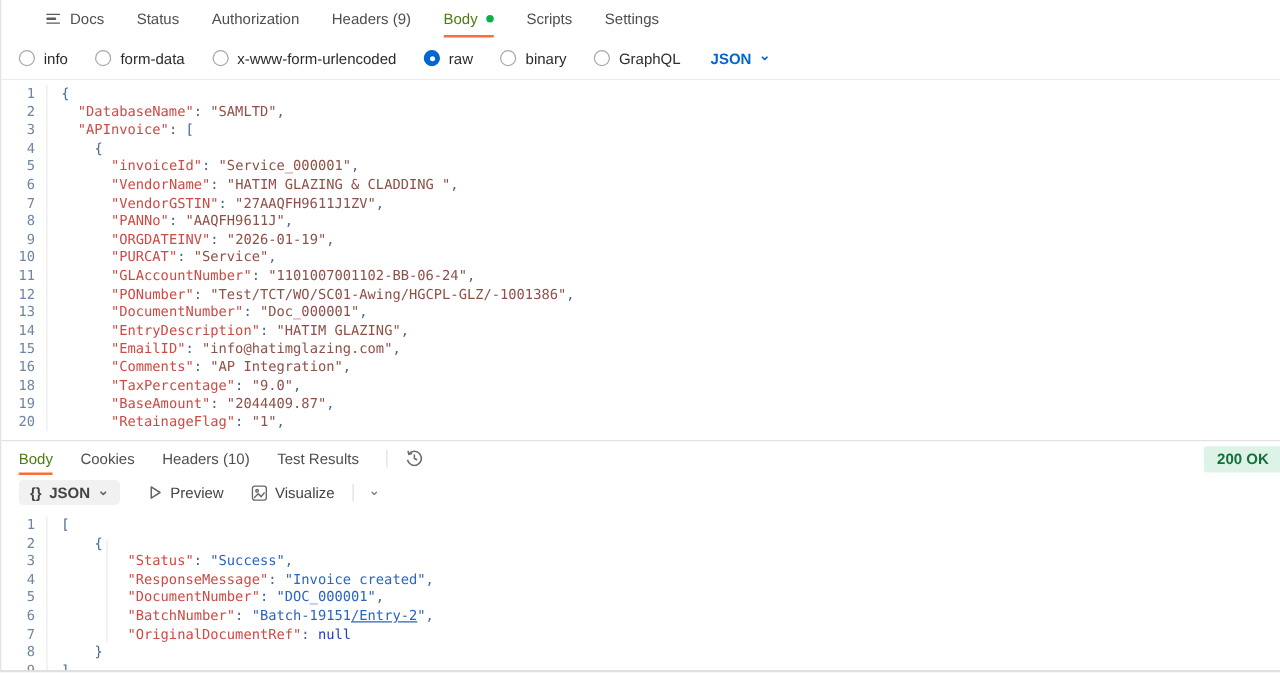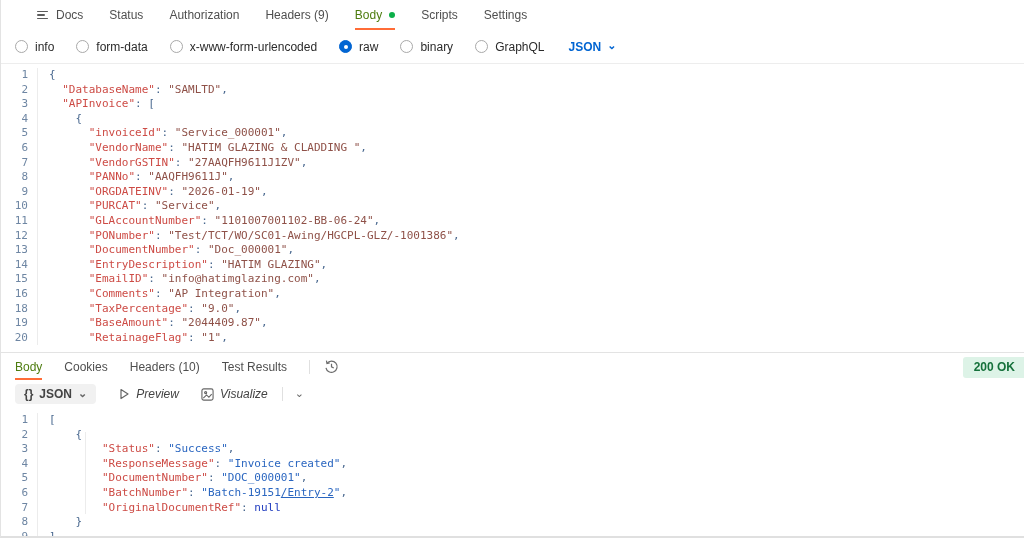--- a/index.html
+++ b/index.html
@@ -44,21 +44,21 @@
   
   .resp-tabbar { height:28px; flex:none; display:flex; align-items:stretch; padding-left:14px; font-size:12px; color:#4f4f4f;
     border-top:1px solid #e3e3e3; position:relative; }
   .resp-tabbar .tab { margin-right:22px; }
   .vdiv { width:1px; background:#e0e0e0; height:14px; align-self:center; margin-right:14px; }
   .hist-btn { align-self:center; display:flex; align-items:center; cursor:pointer; }
   .status-badge { position:absolute; right:-2px; top:4px; background:#ddf3e7; color:#15713b; font-size:12px; font-weight:bold;
     padding:3px 11px 4px 11px; border-radius:3px; }
   .resp-toolbar { height:28px; flex:none; display:flex; align-items:center; padding-left:14px; font-size:12px; color:#3d3d3d; }
   .pill { display:flex; align-items:center; gap:6px; background:#f1f1f1; border-radius:4px; padding:3px 9px; cursor:pointer; font-weight:bold; color:#444; }
-  .tool-btn { display:flex; align-items:center; gap:6px; margin-left:22px; cursor:pointer; color:#444;font-style:italic; }
+  .tool-btn { display:flex; align-items:center; gap:6px; margin-left:22px; cursor:pointer; color:#444; }
   .tool-btn svg { display:block; }
   .resp-toolbar .vdiv { margin:0 12px 0 14px; }
   .resp-toolbar .chev { color:#666; }
   .guide { position:absolute; left:84px; top:24px; bottom:22px; width:1px; background:#ececec; }
 </style>
 </head>
 <body>
 
 <div class="app">
 

